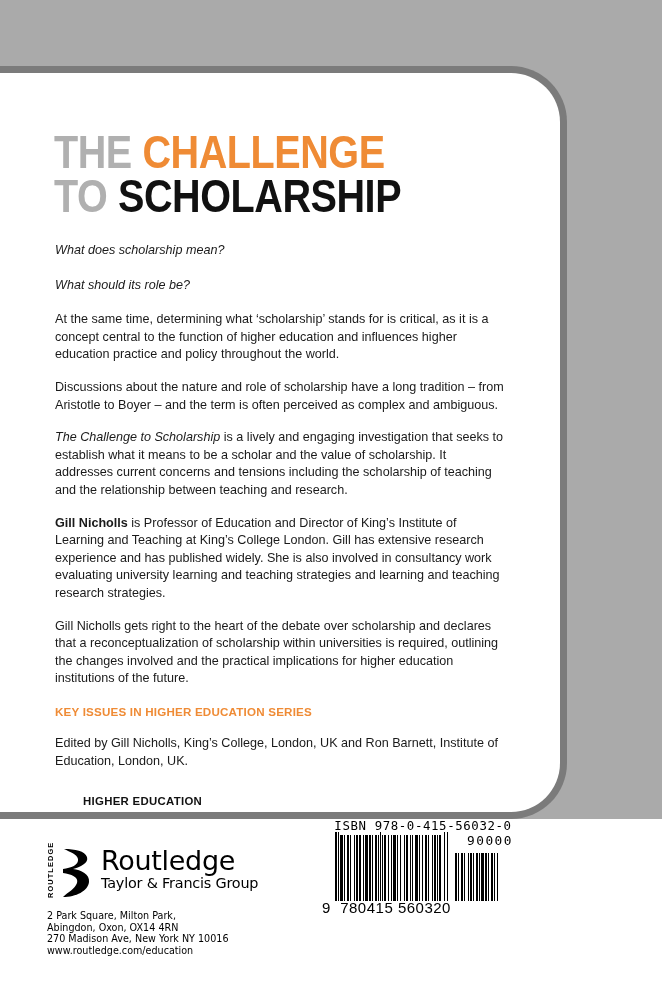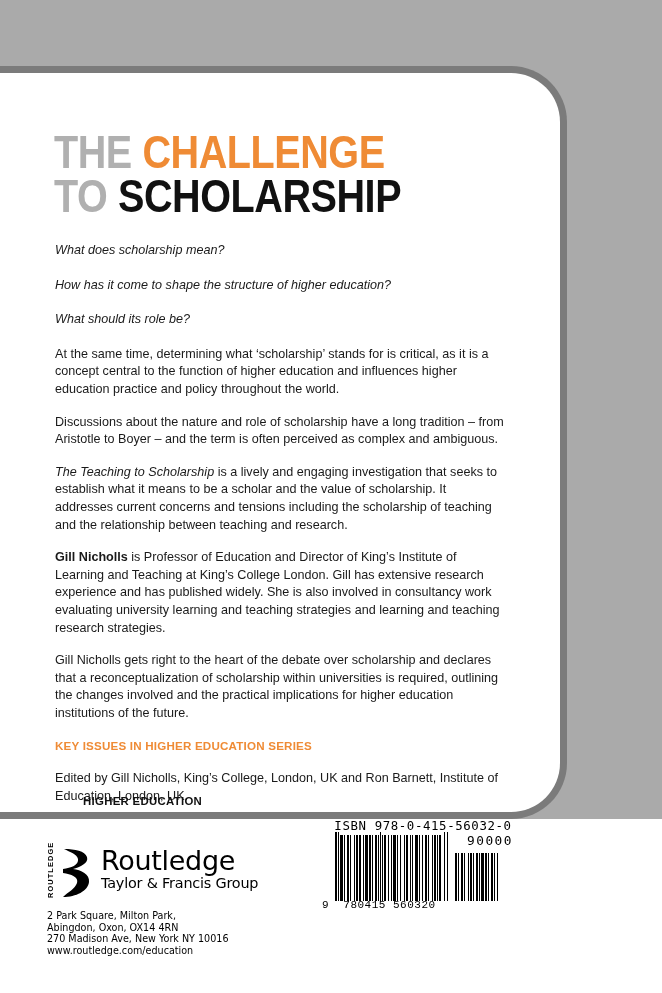--- a/index.html
+++ b/index.html
@@ -176,22 +176,22 @@
     text-align: center;
     font-family: "DejaVu Sans Mono", monospace;
     font-size: 12.8px;
     letter-spacing: 1.5px;
     color: #000;
   }
   .ean-digits {
     position: absolute;
     left: 0; top: 64px;
     width: 124px;
-    font-family: Liberation Mono, monospace;
-    font-size: 11px;
+    font-family: Liberation Sans, sans-serif;
+    font-size: 15px;
     letter-spacing: 0.5px;
     color: #000;
     white-space: pre;
   }
 </style>
 </head>
 <body>
 
 <div id="cover">
 
@@ -207,27 +207,26 @@
         </div>
         <div class="title-line">
           <span class="t-grey">TO</span>
           <span class="t-black">SCHOLARSHIP</span>
         </div>
       </div>
 
       <div class="copy">
 
         <p class="q">What does scholarship mean?</p>
-        <p class="q">How has it come to shape the structure of higher education?</p>
         <p class="q">What should its role be?</p>
 
         <p>At the same time, determining what ‘scholarship’ stands for is critical, as it is a concept central to the function of higher education and influences higher education practice and policy throughout the world.</p>
         <p>Discussions about the nature and role of scholarship have a long tradition – from Aristotle to Boyer – and the term is often perceived as complex and ambiguous.</p>
 
-        <p><i>The Teaching to Scholarship</i><span> is a lively and engaging investigation that seeks to establish what it means to be a scholar and the value of scholarship. It addresses current concerns and tensions including the scholarship of teaching and the relationship between teaching and research.</span></p>
+        <p><i>The Challenge to Scholarship</i><span> is a lively and engaging investigation that seeks to establish what it means to be a scholar and the value of scholarship. It addresses current concerns and tensions including the scholarship of teaching and the relationship between teaching and research.</span></p>
 
         <p><b>Gill Nicholls</b><span> is Professor of Education and Director of King’s Institute of Learning and Teaching at King’s College London. Gill has extensive research experience and has published widely. She is also involved in consultancy work evaluating university learning and teaching strategies and learning and teaching research strategies.</span></p>
 
         <p>Gill Nicholls gets right to the heart of the debate over scholarship and declares that a reconceptualization of scholarship within universities is required, outlining the changes involved and the practical implications for higher education institutions of the future.</p>
 
         <p class="series-head">KEY ISSUES IN HIGHER EDUCATION SERIES</p>
         <p class="series-body">Edited by Gill Nicholls, King’s College, London, UK and Ron Barnett, Institute of Education, London, UK.</p>
       </div>
 
       <div class="imprint">HIGHER EDUCATION</div>

